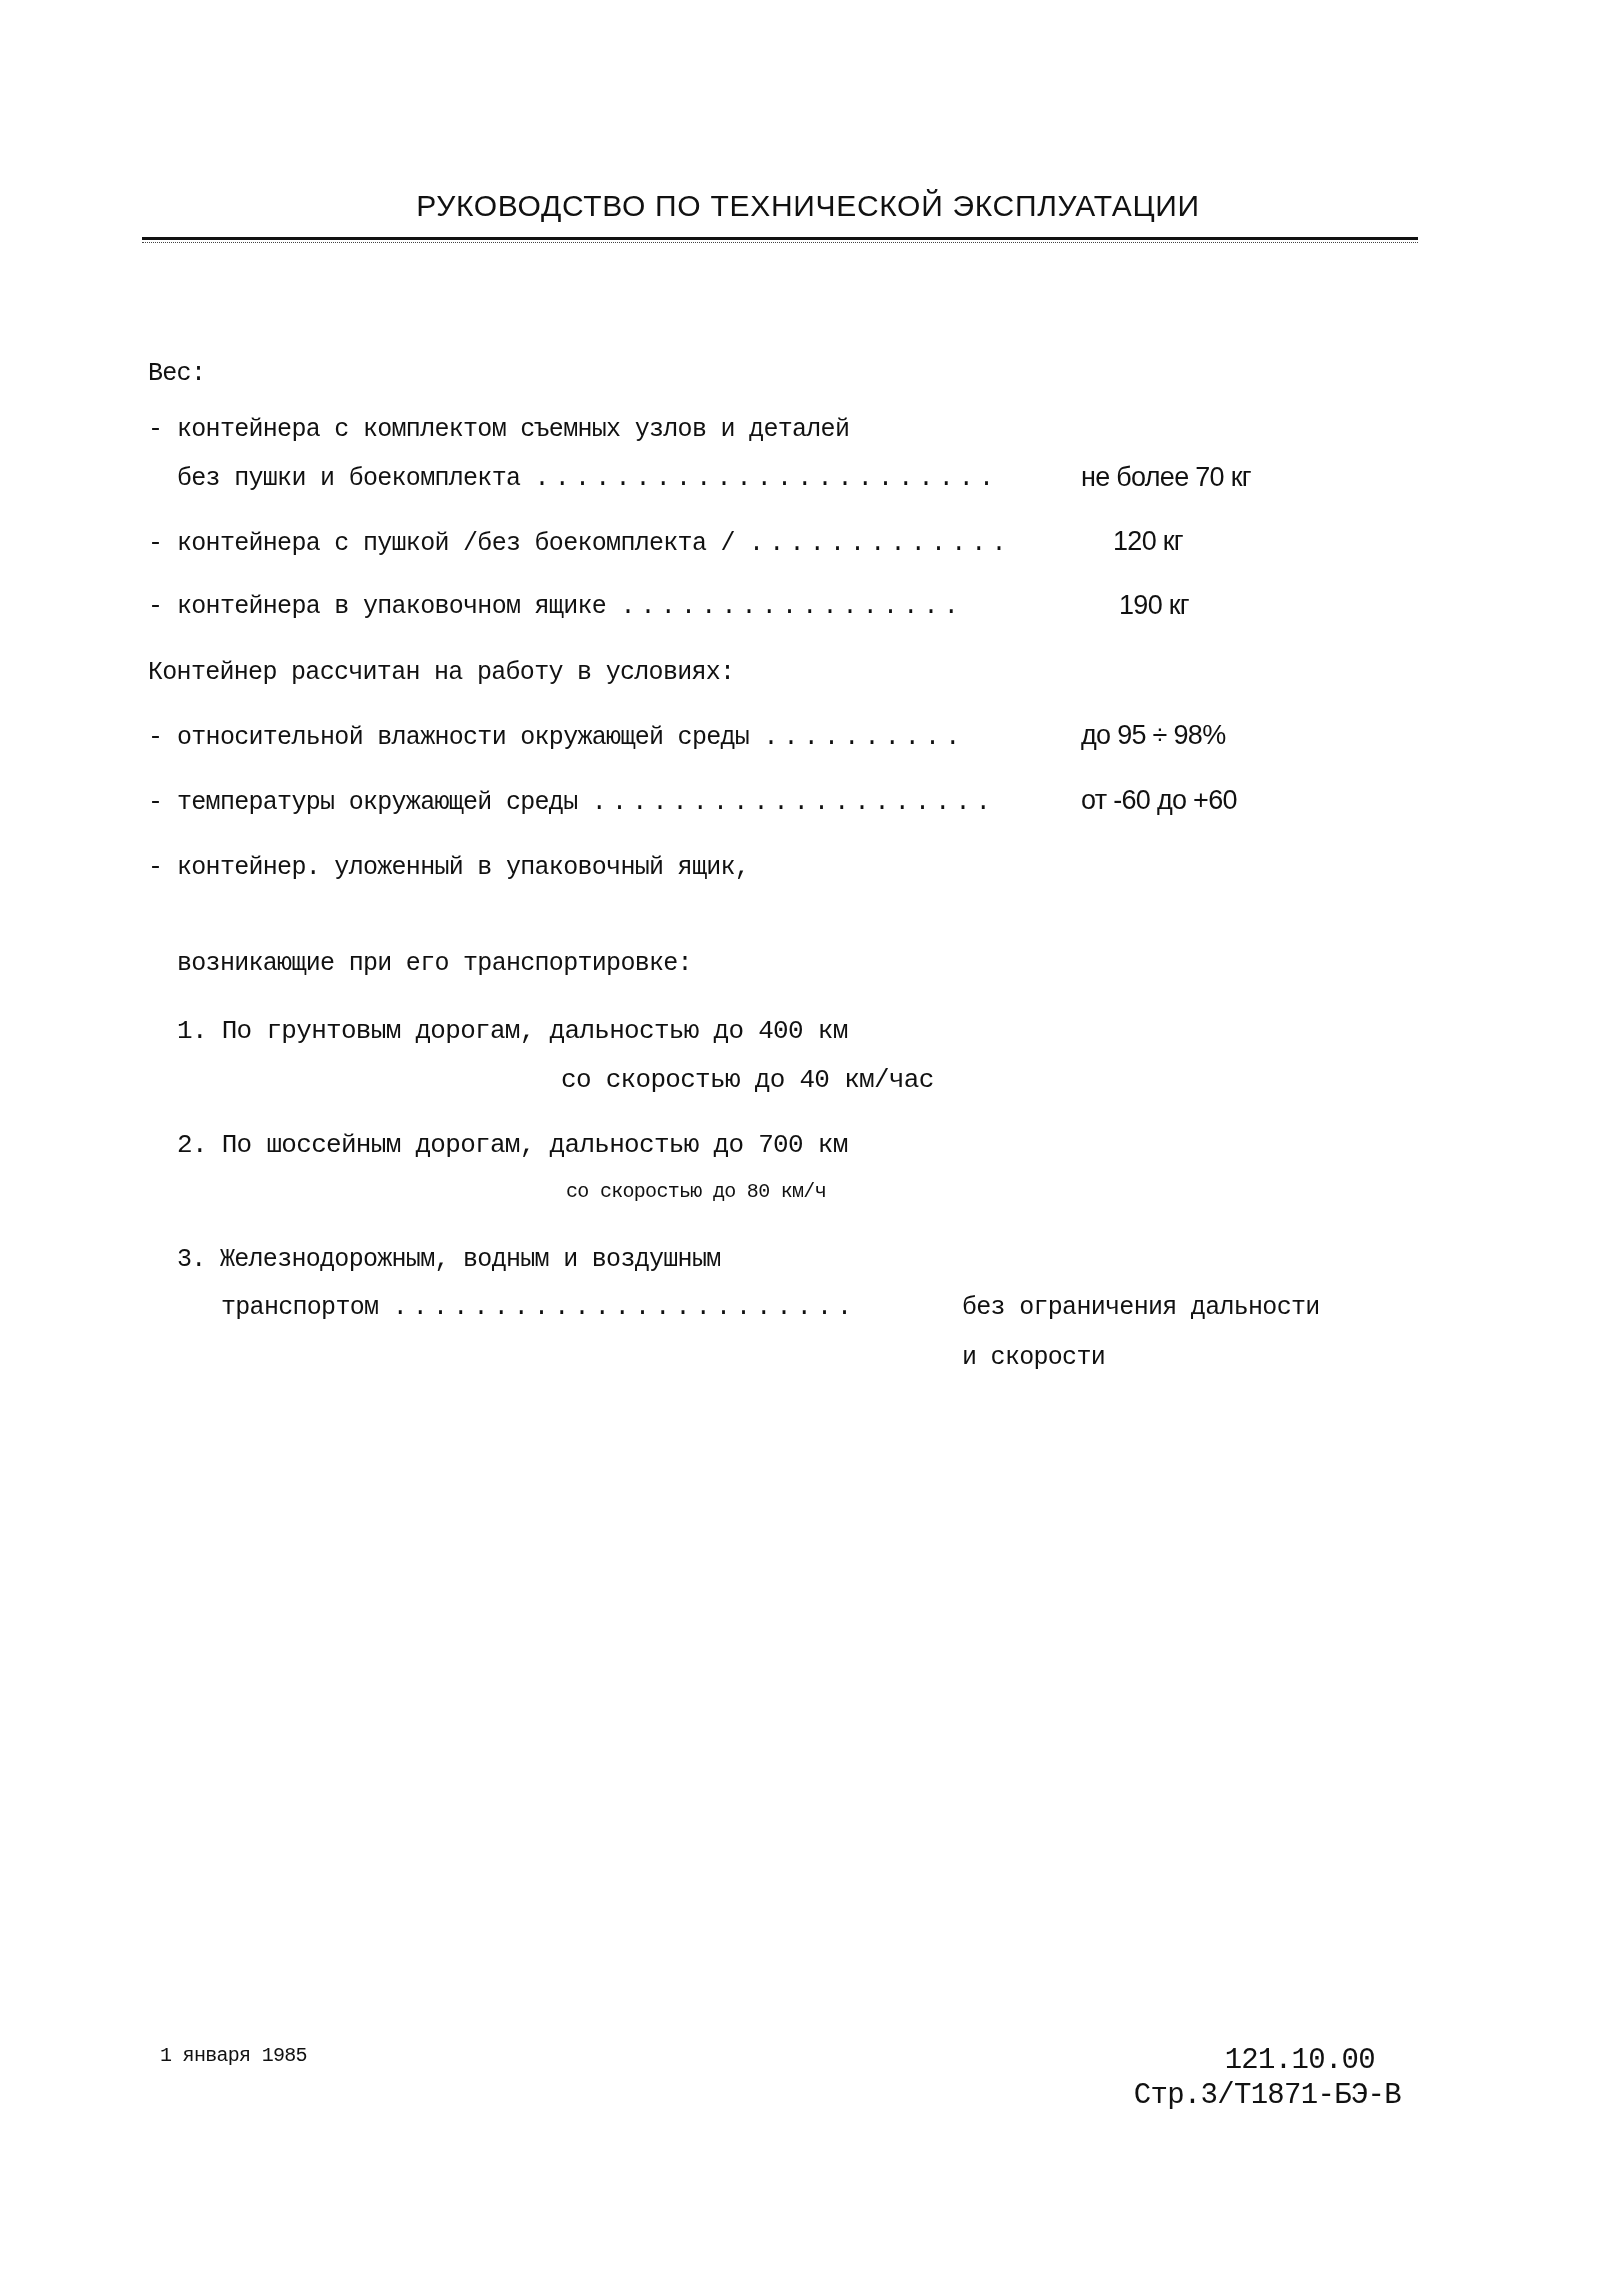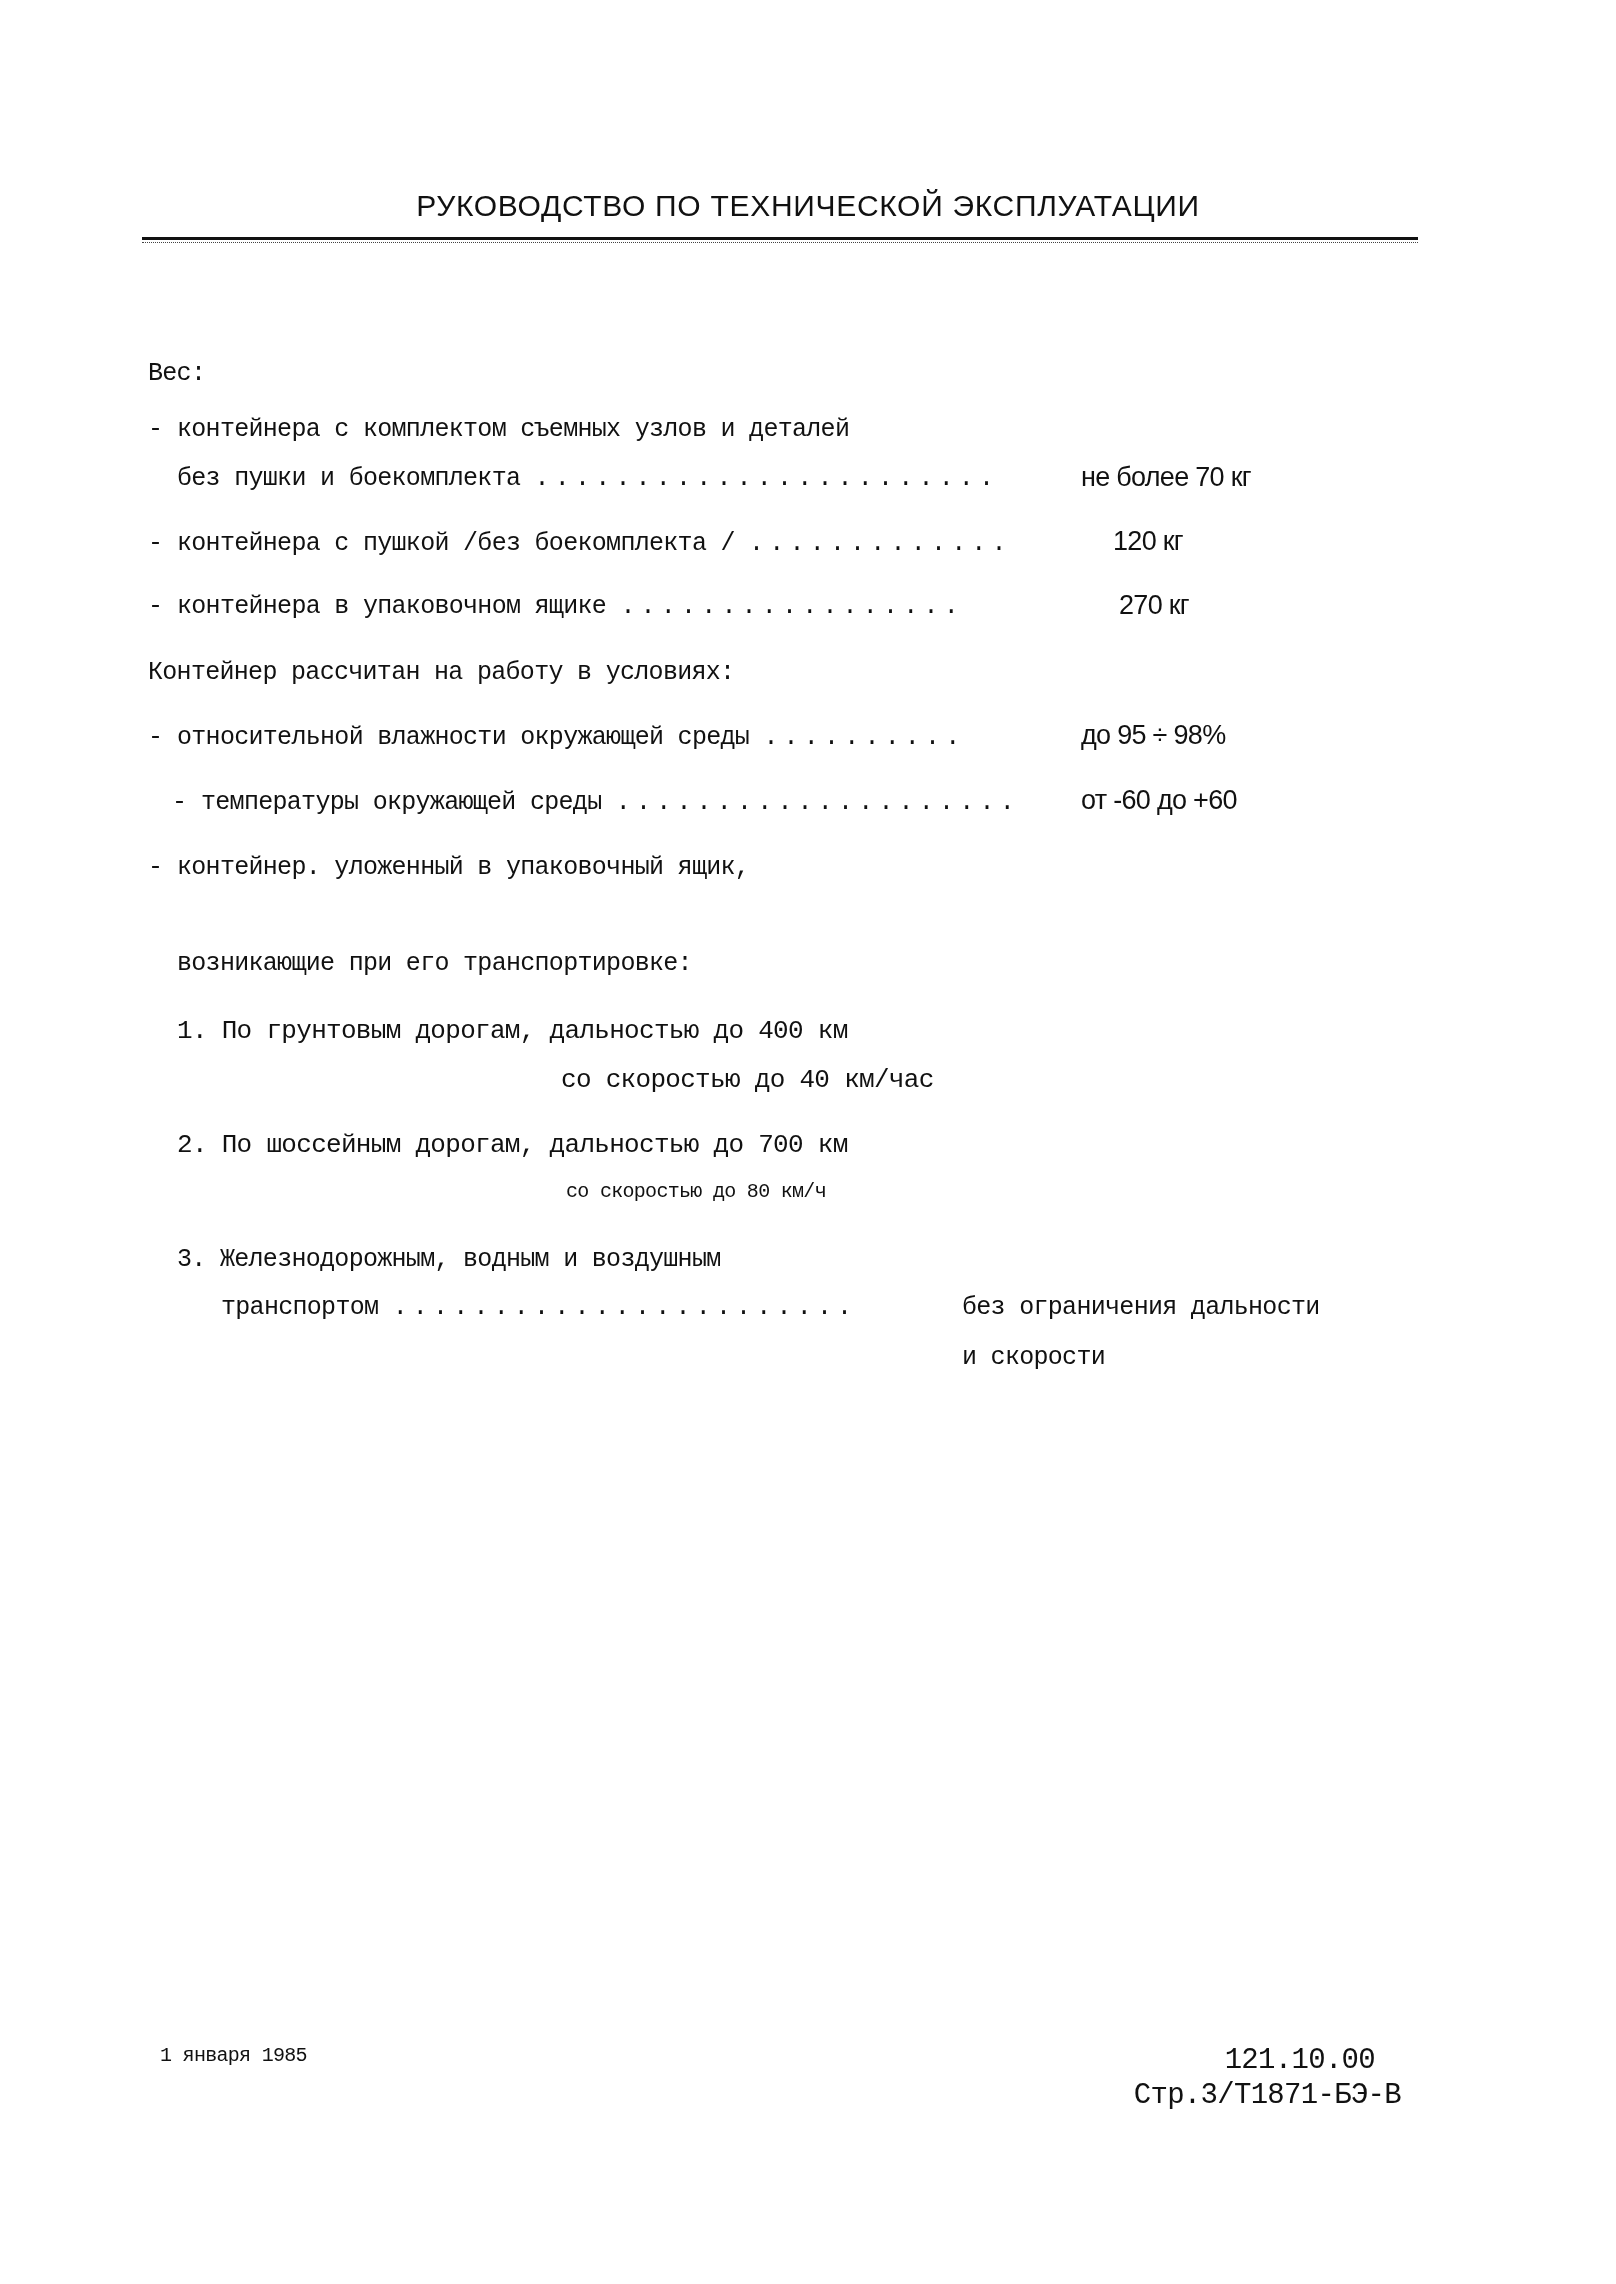--- a/index.html
+++ b/index.html
@@ -61,31 +61,31 @@
   <div class="line" style="left:148px; top:529px;">
     <span class="dash">-</span><span>контейнера с пушкой /без боекомплекта /</span>
     <span class="dots">.............</span>
   </div>
   <div class="val" style="left:1113px; top:526px;">120 кг</div>
 
   <div class="line" style="left:148px; top:592px;">
     <span class="dash">-</span><span>контейнера в упаковочном ящике</span>
     <span class="dots">.................</span>
   </div>
-  <div class="val" style="left:1119px; top:590px;">270 кг</div>
+  <div class="val" style="left:1119px; top:590px;">190 кг</div>
 
   <div class="line" style="left:148px; top:658px;">Контейнер рассчитан на работу в условиях:</div>
 
   <div class="line" style="left:148px; top:723px;">
     <span class="dash">-</span><span>относительной влажности окружающей среды</span>
     <span class="dots">..........</span>
   </div>
   <div class="val" style="left:1081px; top:720px;">до 95 ÷ 98%</div>
 
-  <div class="line" style="left:148px; top:788px;margin-left:24px;">
+  <div class="line" style="left:148px; top:788px;">
     <span class="dash">-</span><span>температуры окружающей среды</span>
     <span class="dots">....................</span>
   </div>
   <div class="val" style="left:1081px; top:785px;">от -60 до +60</div>
 
   <div class="line" style="left:148px; top:853px;">
     <span class="dash">-</span><span>контейнер. уложенный в упаковочный ящик,</span>
   </div>
   <div class="line" style="left:177px; top:949px;">возникающие при его транспортировке:</div>
 

